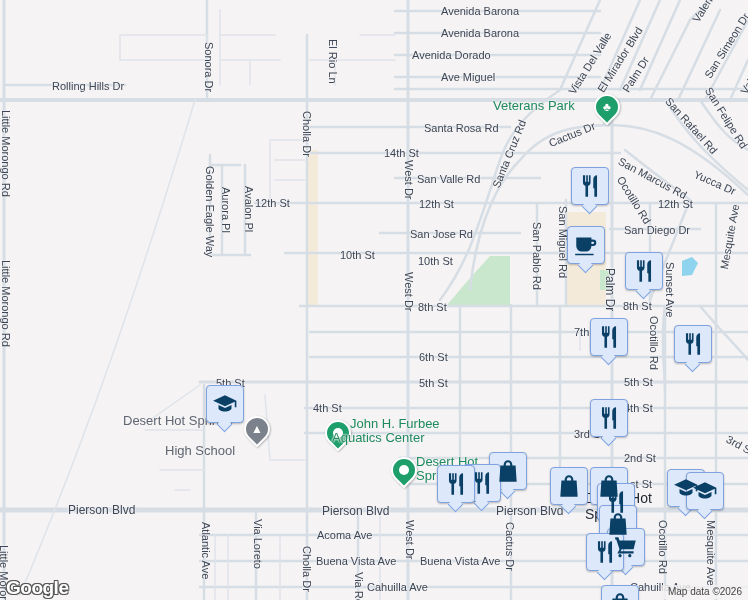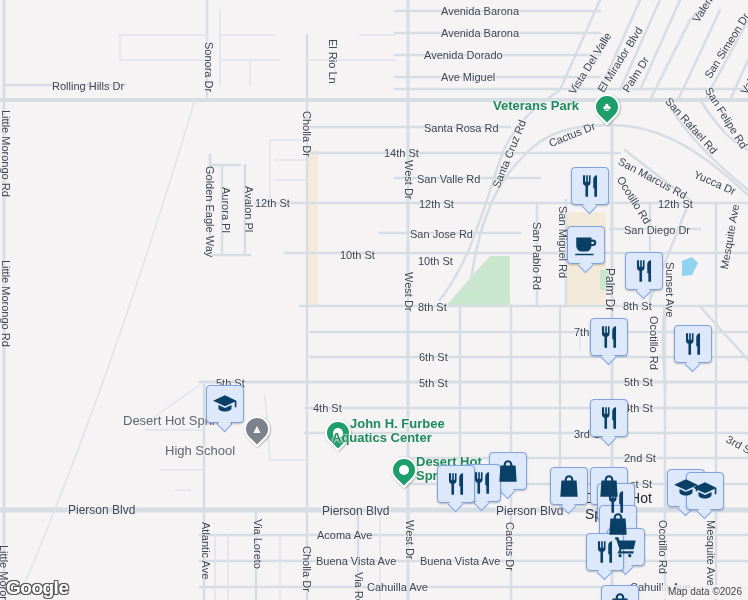--- a/index.html
+++ b/index.html
@@ -4,21 +4,21 @@
 <style>
   html, body { margin: 0; padding: 0; }
   body { width: 748px; height: 600px; overflow: hidden; background: #f5f3f3; font-family: "Liberation Sans", sans-serif; }
   #map { position: relative; width: 748px; height: 600px; overflow: hidden; background: #f5f3f3; }
   #roads { position: absolute; left: 0; top: 0; }
   .lbl { position: absolute; font-size: 11px; color: #3c4656; white-space: nowrap; line-height: 12px;
          text-shadow: 0 0 2px #f5f3f3, 0 0 2px #f5f3f3, 0 0 2px #f5f3f3; transform-origin: 0 0; }
   .lbl.v { transform: rotate(90deg); }
   .lbl.big { font-size: 12px; }
   .lbl.city { font-size: 14px; color: #1f2630; }
-  .lbl.poi-green { color: #1e8a5f; font-size: 13px; line-height: 14px; font-weight: bold; }
+  .lbl.poi-green { color: #1e8a5f; font-size: 13px; line-height: 14px; }
   .lbl.poi-gray { color: #5f6672; font-size: 13px; line-height: 14px; }
   .pin { position: absolute; width: 22px; height: 22px; border-radius: 50% 50% 50% 0; transform: rotate(-45deg);
          border: 2px solid #fff; box-shadow: 0 1px 2px rgba(0,0,0,.3); }
   .pin .dot { position: absolute; left: 6px; top: 6px; width: 10px; height: 10px; border-radius: 50%; background: #fff; transform: rotate(45deg); }
   .pin.green { background: #1e9e6b; }
   .pin.gray { background: #7c828c; }
   .pin .glyph { position: absolute; left: 2px; top: 3px; width: 18px; height: 16px; transform: rotate(45deg); color: #fff; font-size: 12px; text-align: center; line-height: 16px; }
   .mk { position: absolute; width: 36px; height: 36px; background: #dde8fb; border: 1.5px solid #7fa3e0; border-radius: 4px;
         box-shadow: 0 1px 2px rgba(0,0,0,.25); cursor: pointer; }
   .mk::after { content: ""; position: absolute; left: 12px; bottom: -8px; width: 10px; height: 10px; background: #dde8fb;
@@ -128,21 +128,21 @@
         <path d="M215,535 L215,600 M228,535 L228,600 M280,535 L280,600 M380,510 L380,600"></path>
         <path d="M580,330 L580,350 M590,330 L590,350 M600,330 L600,350"></path>
       </g>
     </g>
   </svg>
 
   <div id="street-labels"></div>
 
   <div class="lbl" style="left:441px;top:5px">Avenida Barona</div>
   <div class="lbl" style="left:441px;top:27px">Avenida Barona</div>
-  <div class="lbl" style="left:424px;top:49px">Avenida Dorado</div>
+  <div class="lbl" style="left:412px;top:49px">Avenida Dorado</div>
   <div class="lbl" style="left:441px;top:71px">Ave Miguel</div>
   <div class="lbl" style="left:52px;top:80px">Rolling Hills Dr</div>
   <div class="lbl" style="left:424px;top:122px">Santa Rosa Rd</div>
   <div class="lbl" style="left:384px;top:147px">14th St</div>
   <div class="lbl" style="left:417px;top:173px">San Valle Rd</div>
   <div class="lbl" style="left:255px;top:197px">12th St</div>
   <div class="lbl" style="left:419px;top:198px">12th St</div>
   <div class="lbl" style="left:658px;top:198px">12th St</div>
   <div class="lbl" style="left:410px;top:228px">San Jose Rd</div>
   <div class="lbl" style="left:624px;top:224px">San Diego Dr</div>

